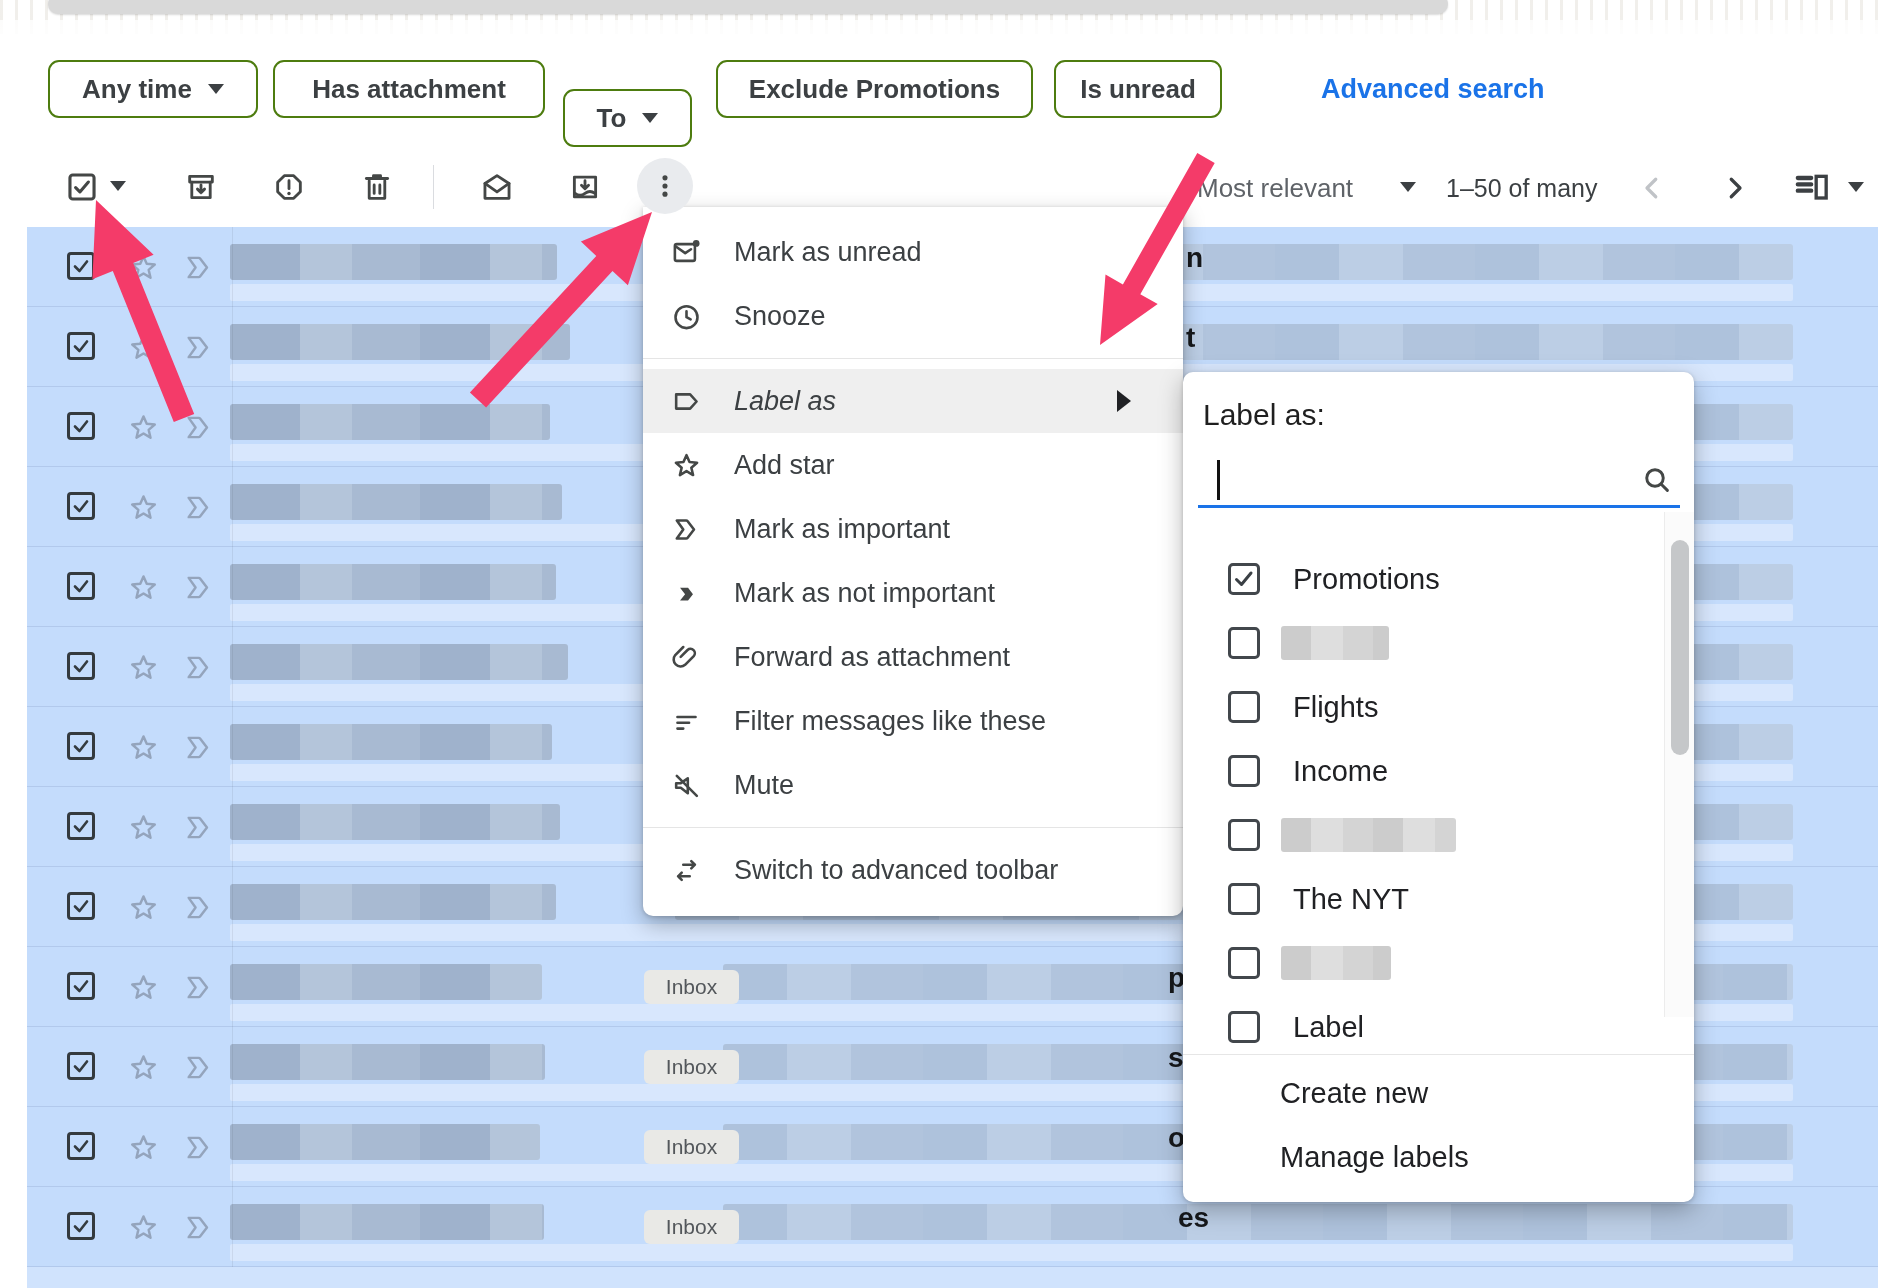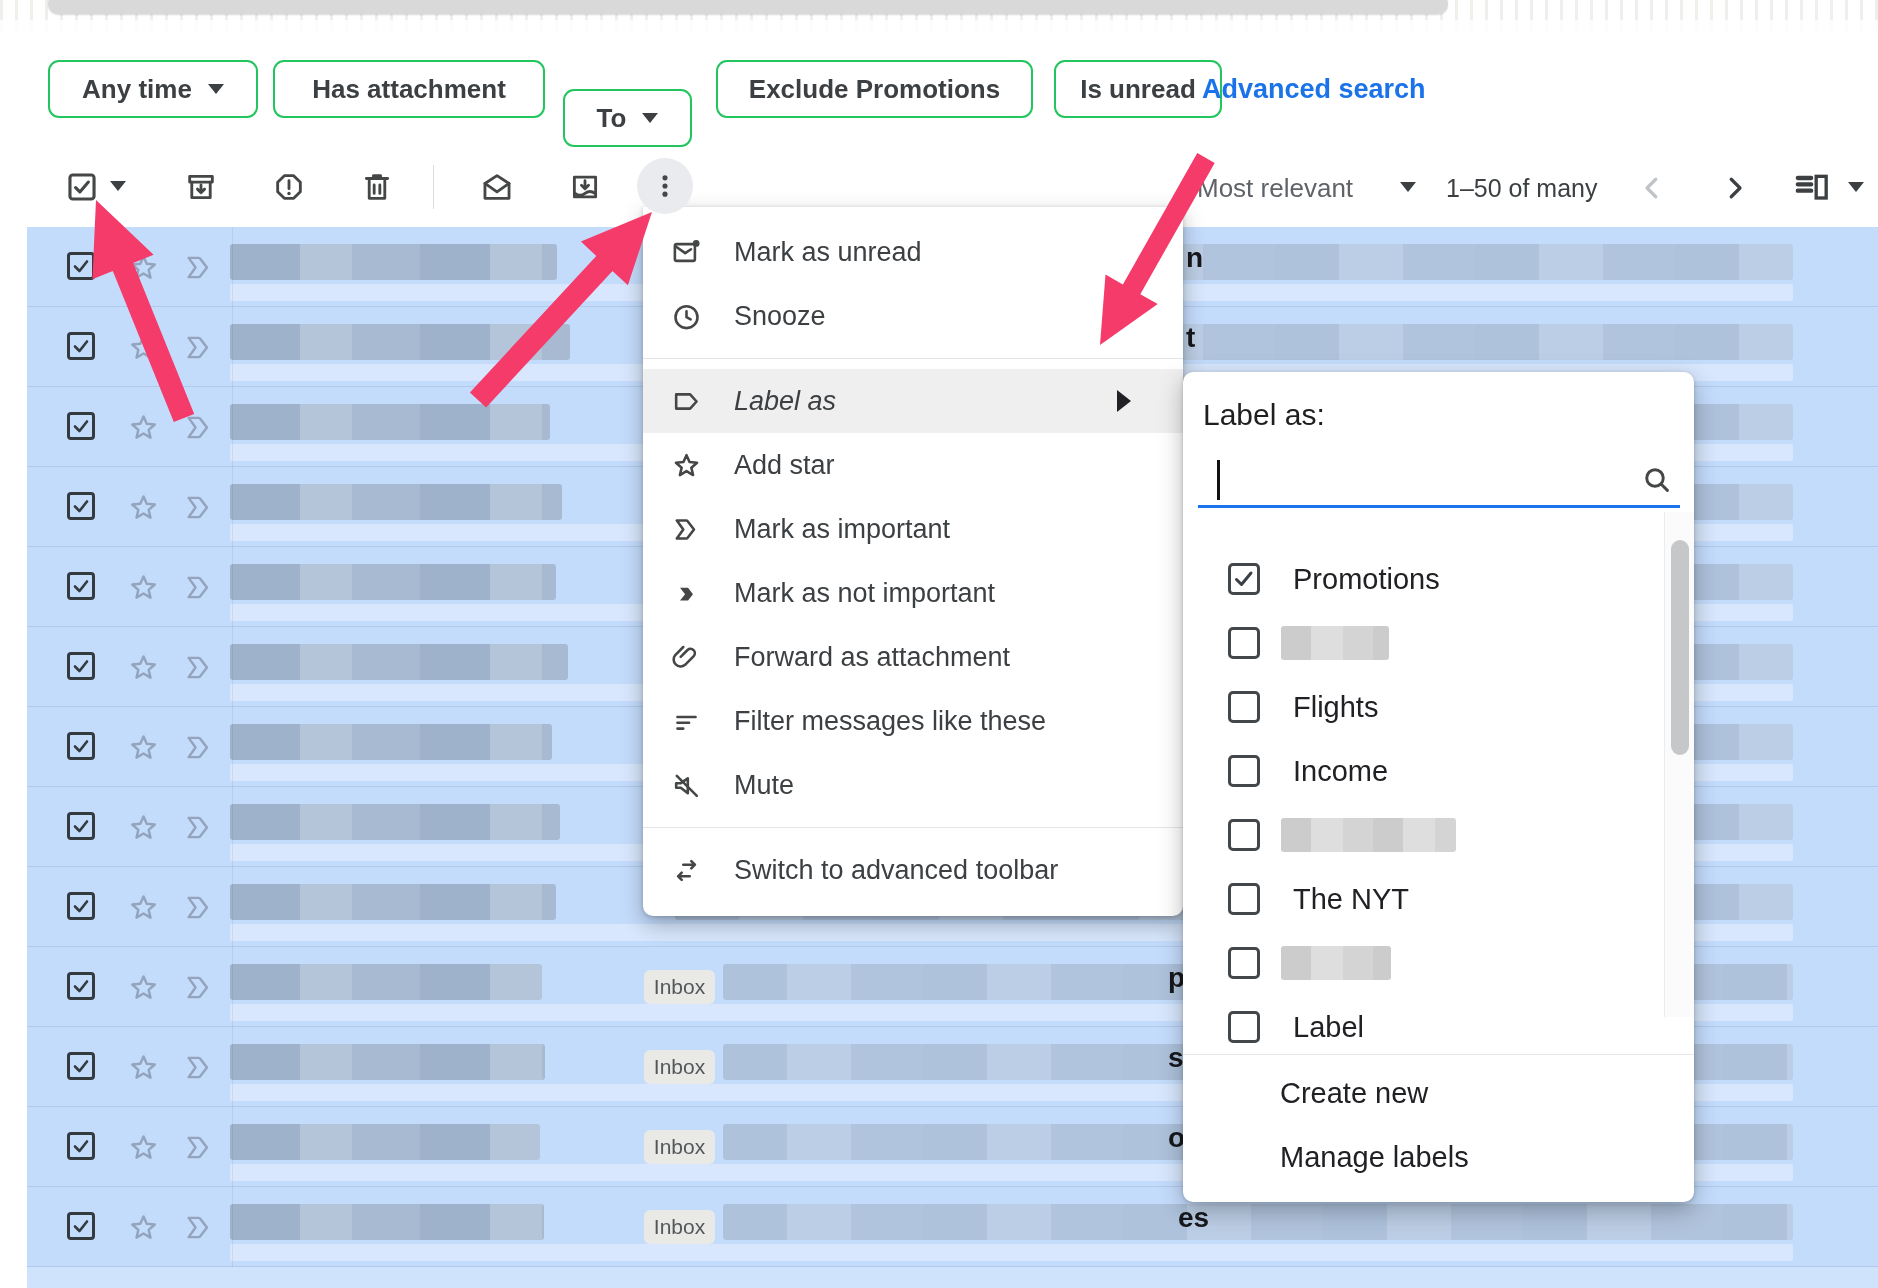--- a/index.html
+++ b/index.html
@@ -6,26 +6,26 @@
   .canvas{position:relative;width:1878px;height:1288px;overflow:hidden;background:#fff;
           font-family:"Liberation Sans","DejaVu Sans",sans-serif;}
   
   .toppattern{position:absolute;left:0;top:0;width:100%;height:34px;
     background:repeating-linear-gradient(90deg,rgba(190,182,165,.22) 0 3px,transparent 3px 15px);}
   .topfade{position:absolute;left:0;top:20px;width:100%;height:30px;background:linear-gradient(#ffffffcc,#fff);}
   .topbar{position:absolute;left:48px;top:-6px;width:1400px;height:20px;background:#d9d9d9;
     border-radius:12px;box-shadow:0 1px 2px rgba(0,0,0,.15);}
   
   .chips{position:absolute;top:60px;left:0;height:58px;}
-  .chip{position:absolute;height:58px;border:2px solid #22c55e;border-radius:11px;background:#fff;
+  .chip{position:absolute;height:58px;border:2px solid #4d7c0f;border-radius:11px;background:#fff;
     display:flex;align-items:center;justify-content:center;font-size:26px;font-weight:bold;color:#3c4043;
     box-sizing:border-box;cursor:pointer;}
   .dcaret{width:0;height:0;border-left:8px solid transparent;border-right:8px solid transparent;
     border-top:10px solid #3c4043;margin-left:16px;}
-  .adv{position:absolute;left:1202px;top:74px;font-size:27px;font-weight:bold;color:#1a73e8;cursor:pointer;}
+  .adv{position:absolute;left:1321px;top:74px;font-size:27px;font-weight:bold;color:#1a73e8;cursor:pointer;}
   
   .tb{position:absolute;top:161px;width:52px;height:52px;display:flex;align-items:center;justify-content:center;cursor:pointer;}
   .tb svg{width:34px;height:34px;}
   .tdiv{position:absolute;left:433px;top:165px;width:1px;height:44px;background:#dadce0;}
   .selcaret{position:absolute;left:110px;top:181px;}
   .sort{position:absolute;left:1197px;top:173px;font-size:26px;color:#5f6368;cursor:pointer;}
   .sortcaret{position:absolute;left:1400px;top:182px;}
   .range{position:absolute;left:1446px;top:174px;font-size:25px;color:#3c4043;}
   .nav{position:absolute;top:168px;width:40px;height:40px;display:flex;align-items:center;justify-content:center;cursor:pointer;}
   .nav svg{width:30px;height:30px;}
@@ -40,21 +40,21 @@
     box-sizing:border-box;display:flex;align-items:center;justify-content:center;cursor:pointer;}
   .rstar{position:absolute;left:100px;top:24px;width:33px;height:33px;cursor:pointer;}
   .rimp{position:absolute;left:155px;top:24px;width:36px;height:33px;cursor:pointer;}
   .sbar{position:absolute;left:203px;top:17px;height:36px;border-radius:3px;
     background:repeating-linear-gradient(90deg,#9fb2cc 0 70px,#b4c5da 70px 122px,#a8bad2 122px 190px);}
   .lstrip{position:absolute;left:203px;top:57px;height:17px;width:1563px;border-radius:2px;background:#d8e7fd;}
   .jbar{position:absolute;top:17px;height:36px;border-radius:3px;
     background:repeating-linear-gradient(90deg,#aec2dc 0 64px,#bccee5 64px 128px,#b1c4dd 128px 200px);}
   .jbar.std{left:648px;width:1118px;}
   .jbar.inb{left:696px;width:1070px;}
-  .ichip{position:absolute;left:617px;top:23px;width:71px;height:34px;background:#e9e9e6;border-radius:6px;
+  .ichip{position:absolute;left:617px;top:23px;width:95px;height:34px;background:#e9e9e6;border-radius:6px;
     color:#53575b;font-size:21px;display:flex;align-items:center;justify-content:center;}
   .frag{position:absolute;top:15px;font-size:28px;font-weight:bold;color:#16181b;}
   .colsep{position:absolute;left:232px;top:227px;width:1px;height:1040px;background:rgba(32,33,36,.08);z-index:2;}
   .prow{position:relative;height:21px;background:#d0e3fd;}
   
   .menu{position:absolute;left:643px;top:207px;width:540px;box-sizing:border-box;padding:13px 0 14px;
     background:#fff;border-radius:0 0 10px 10px;z-index:30;
     box-shadow:0 8px 22px rgba(0,0,0,.28),0 1px 4px rgba(0,0,0,.18);}
   .mi{height:64px;display:flex;align-items:center;padding-left:28px;font-size:27px;color:#3c4043;cursor:pointer;text-align:center;}
   .mi .ic{width:31px;height:31px;margin-right:32px;flex:none;}

